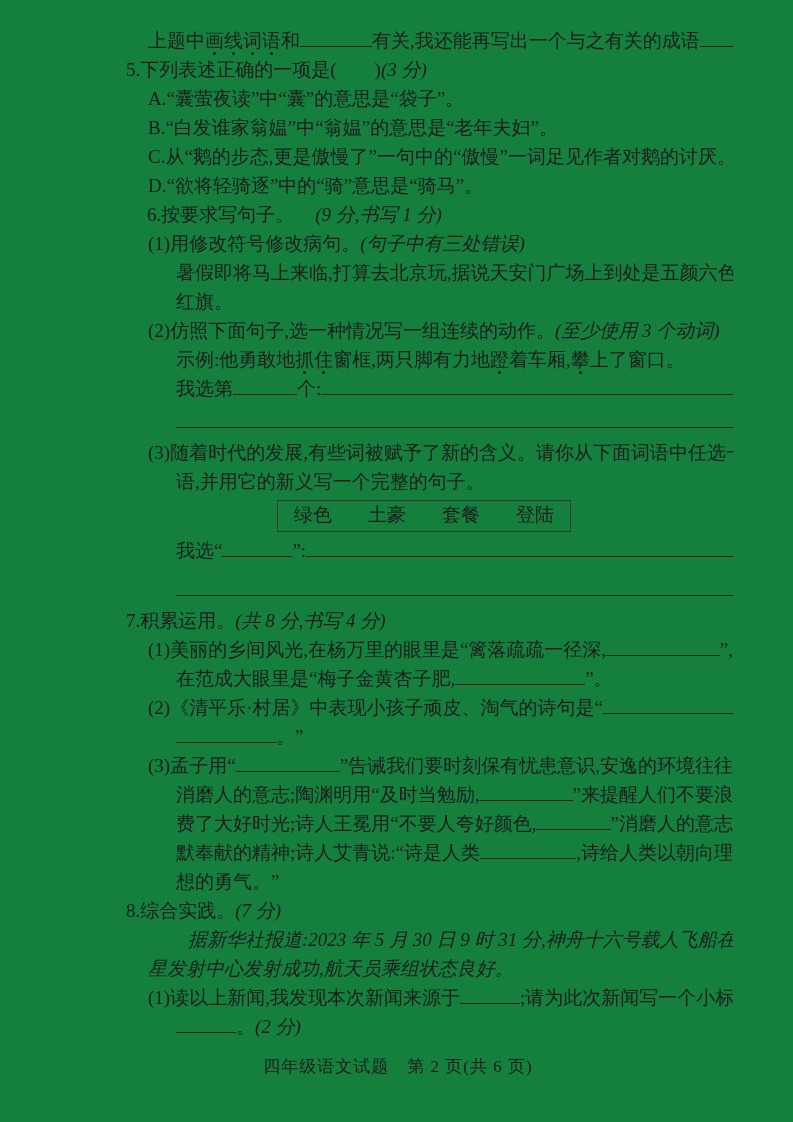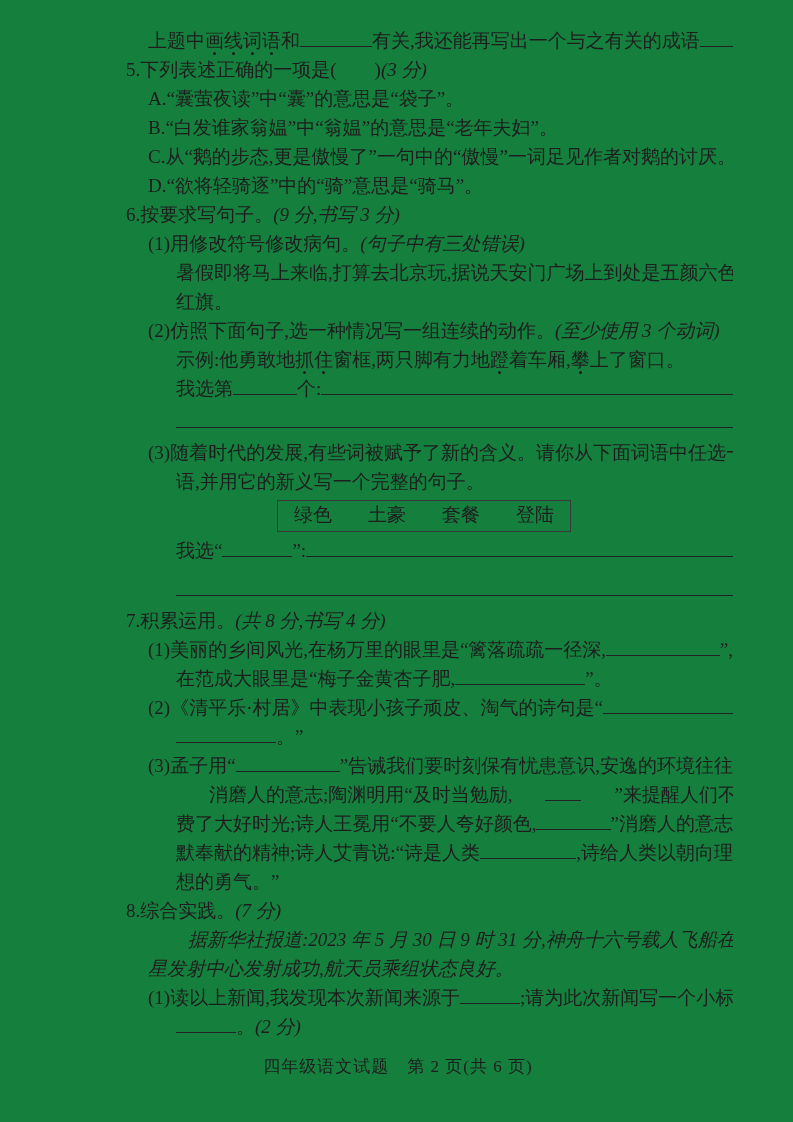--- a/index.html
+++ b/index.html
@@ -43,40 +43,40 @@
 <body>
 
 <div class="page">
   <div class="content">
       <div class="line" style="padding-left: 85px;"><span class="run">上题中</span><span class="emph"><span class="ech">画</span><span class="ech">线</span><span class="ech">词</span><span class="ech">语</span></span><span class="run">和</span><span class="blank" style="width: 72px;"></span><span class="run">有关,我还能再写出一个与之有关的成语</span><span class="blank" style="width: 60px;"></span></div>
       <div class="line" style="padding-left: 63px;"><span class="run">5.下列表述正确的一项是(　　)</span><span class="kai">(3 分)</span></div>
       <div class="line" style="padding-left: 85px;"><span class="run">A.“囊萤夜读”中“囊”的意思是“袋子”。</span></div>
       <div class="line" style="padding-left: 85px;"><span class="run">B.“白发谁家翁媪”中“翁媪”的意思是“老年夫妇”。</span></div>
       <div class="line" style="padding-left: 85px;"><span class="run">C.从“鹅的步态,更是傲慢了”一句中的“傲慢”一词足见作者对鹅的讨厌。</span></div>
       <div class="line" style="padding-left: 85px;"><span class="run">D.“欲将轻骑逐”中的“骑”意思是“骑马”。</span></div>
-      <div class="line" style="padding-left: 63px;"><span class="run">6.按要求写句子。</span><span class="kai">(9 分,书写 3 分)</span></div>
+      <div class="line" style="padding-left: 63px; gap: 21px;"><span class="run">6.按要求写句子。</span><span class="kai">(9 分,书写 1 分)</span></div>
       <div class="line" style="padding-left: 85px;"><span class="run">(1)用修改符号修改病句。</span><span class="kai">(句子中有三处错误)</span></div>
       <div class="line" style="padding-left: 113px;"><span class="run">暑假即将马上来临,打算去北京玩,据说天安门广场上到处是五颜六色的</span></div>
       <div class="line" style="padding-left: 113px;"><span class="run">红旗。</span></div>
       <div class="line" style="padding-left: 85px;"><span class="run">(2)仿照下面句子,选一种情况写一组连续的动作。</span><span class="kai">(至少使用 3 个动词)</span></div>
       <div class="line" style="padding-left: 113px;"><span class="run">示例:他勇敢地</span><span class="emph"><span class="ech">抓</span><span class="ech">住</span></span><span class="run">窗框,两只脚有力地</span><span class="emph"><span class="ech">蹬</span></span><span class="run">着车厢,</span><span class="emph"><span class="ech">攀</span></span><span class="run">上了窗口。</span></div>
       <div class="line" style="padding-left: 113px;"><span class="run">我选第</span><span class="blank" style="width: 64px;"></span><span class="run">个:</span><span class="blank fill"></span></div>
       <div class="line" style="padding-left: 113px; margin-top: 4px;"><span class="blank fill"></span></div>
       <div class="line" style="padding-left: 85px; margin-top: 2px;"><span class="run">(3)随着时代的发展,有些词被赋予了新的含义。请你从下面词语中任选一个词</span></div>
       <div class="line" style="padding-left: 113px;"><span class="run">语,并用它的新义写一个完整的句子。</span></div>
       <div class="line center"><span class="wordbox"><span class="word">绿色</span><span class="word">土豪</span><span class="word">套餐</span><span class="word">登陆</span></span></div>
       <div class="line" style="padding-left: 113px;"><span class="run">我选“</span><span class="blank" style="width: 70px;"></span><span class="run">”:</span><span class="blank fill"></span></div>
       <div class="line" style="padding-left: 113px; margin-top: 10px;"><span class="blank fill"></span></div>
       <div class="line" style="padding-left: 63px; margin-top: 2px;"><span class="run">7.积累运用。</span><span class="kai">(共 8 分,书写 4 分)</span></div>
       <div class="line" style="padding-left: 85px;"><span class="run">(1)美丽的乡间风光,在杨万里的眼里是“篱落疏疏一径深,</span><span class="blank fill"></span><span class="run">”,</span></div>
       <div class="line" style="padding-left: 113px;"><span class="run">在范成大眼里是“梅子金黄杏子肥,</span><span class="blank" style="width: 130px;"></span><span class="run">”。</span></div>
       <div class="line" style="padding-left: 85px;"><span class="run">(2)《清平乐·村居》中表现小孩子顽皮、淘气的诗句是“</span><span class="blank" style="width: 146px;"></span></div>
       <div class="line" style="padding-left: 113px;"><span class="blank" style="width: 100px;"></span><span class="run">。”</span></div>
       <div class="line" style="padding-left: 85px;"><span class="run">(3)孟子用“</span><span class="blank fill"></span><span class="run">”告诫我们要时刻保有忧患意识,安逸的环境往往</span></div>
-      <div class="line" style="padding-left: 113px; gap: 33px;"><span class="run">消磨人的意志;陶渊明用“及时当勉励,</span><span class="blank fill"></span><span class="run">”来提醒人们不要浪</span></div>
+      <div class="line" style="padding-left: 113px;"><span class="run">消磨人的意志;陶渊明用“及时当勉励,</span><span class="blank fill"></span><span class="run">”来提醒人们不要浪</span></div>
       <div class="line" style="padding-left: 113px;"><span class="run">费了大好时光;诗人王冕用“不要人夸好颜色,</span><span class="blank fill"></span><span class="run">”消磨人的意志</span></div>
       <div class="line" style="padding-left: 113px;"><span class="run">默奉献的精神;诗人艾青说:“诗是人类</span><span class="blank fill"></span><span class="run">,诗给人类以朝向理</span></div>
       <div class="line" style="padding-left: 113px;"><span class="run">想的勇气。”</span></div>
       <div class="line" style="padding-left: 63px;"><span class="run">8.综合实践。</span><span class="kai">(7 分)</span></div>
       <div class="line" style="padding-left: 125px;"><span class="kai">据新华社报道:2023 年 5 月 30 日 9 时 31 分,神舟十六号载人飞船在酒泉卫</span></div>
       <div class="line" style="padding-left: 85px;"><span class="kai">星发射中心发射成功,航天员乘组状态良好。</span></div>
       <div class="line" style="padding-left: 85px;"><span class="run">(1)读以上新闻,我发现本次新闻来源于</span><span class="blank" style="width: 60px;"></span><span class="run">;请为此次新闻写一个小标题:</span></div>
       <div class="line" style="padding-left: 113px;"><span class="blank" style="width: 60px;"></span><span class="run">。</span><span class="kai">(2 分)</span></div>
     </div>
   <div class="footer">四年级语文试题　第 2 页(共 6 页)</div>

